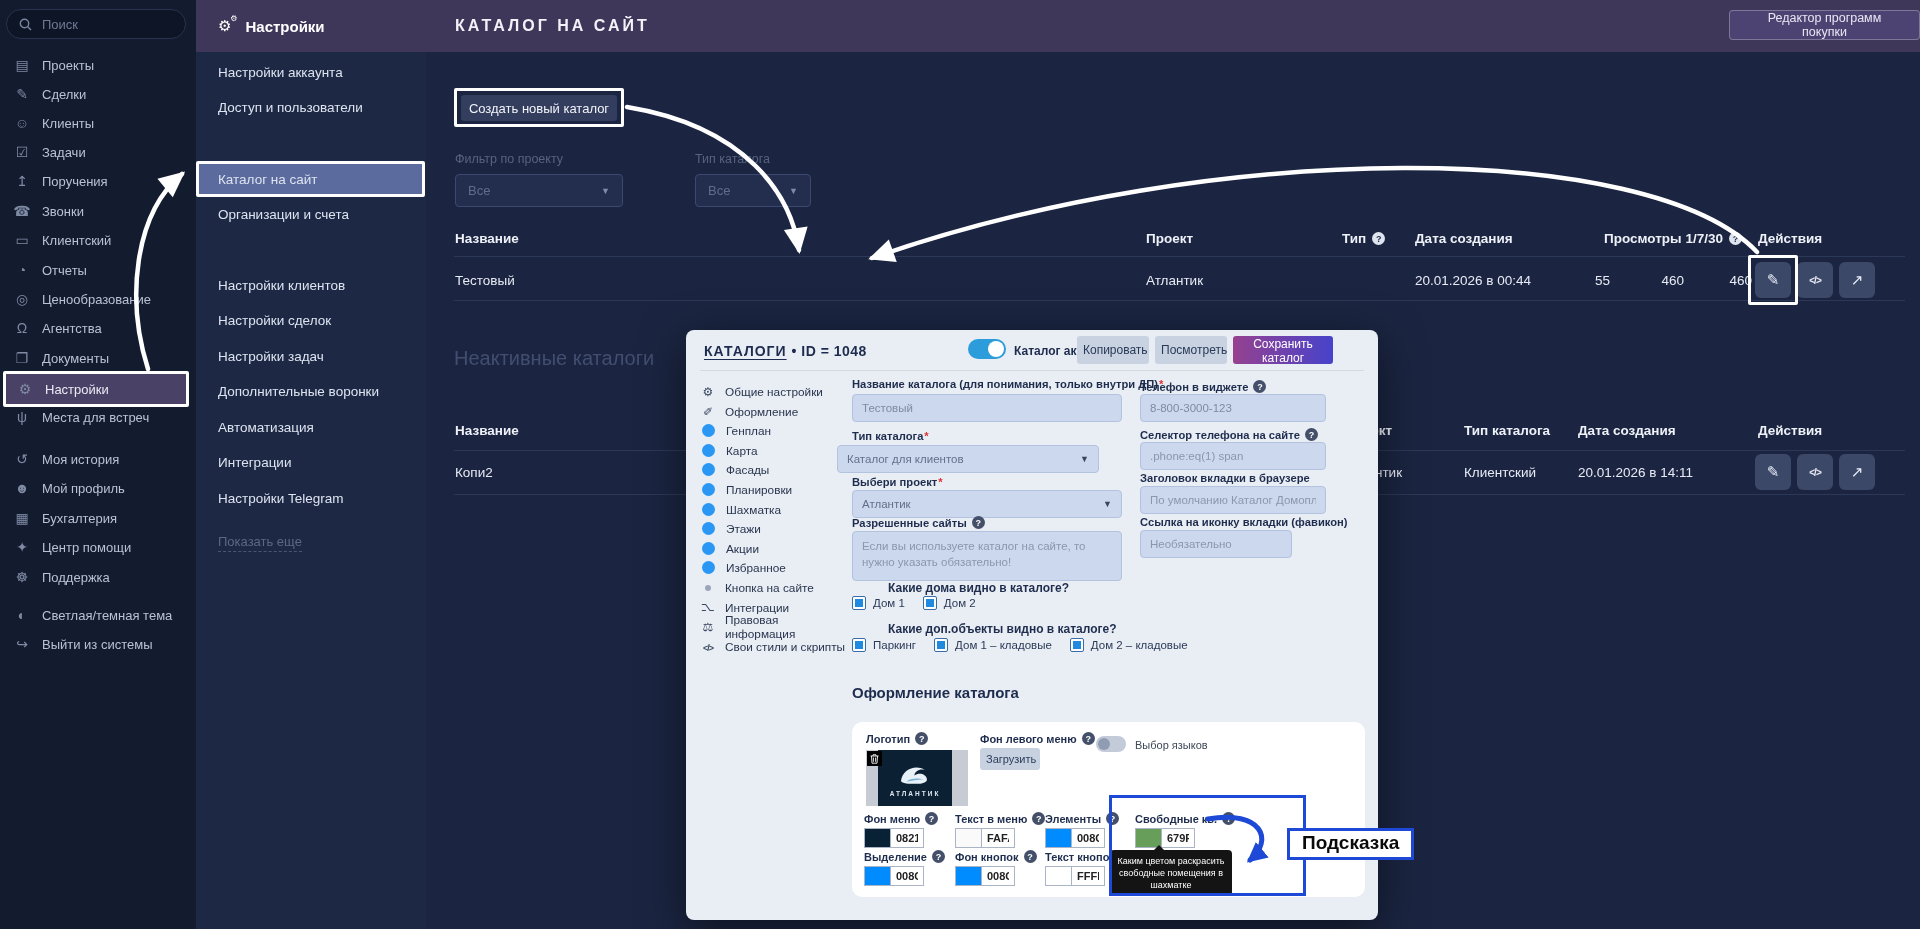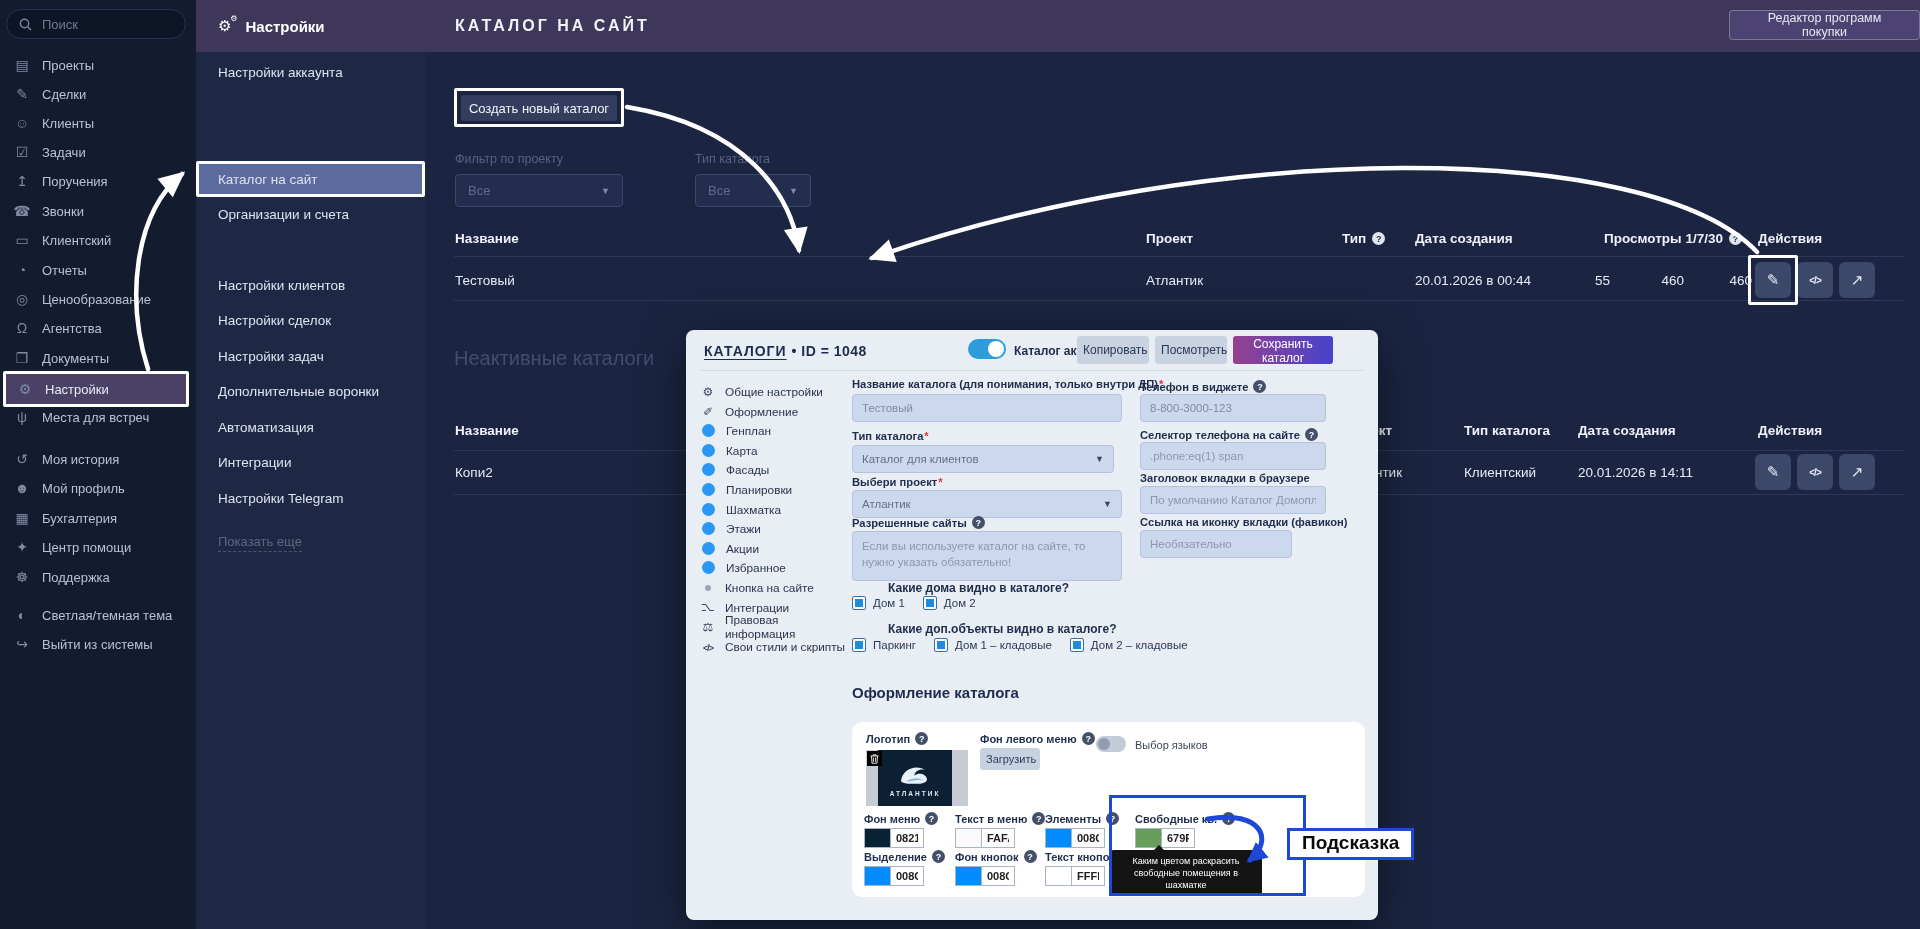--- a/index.html
+++ b/index.html
@@ -117,21 +117,21 @@
   #logoc{left:12px;top:0;width:74px;height:56px;background:#0c2033;display:flex;flex-direction:column;
          align-items:center;justify-content:center;gap:2px;}
   #logotx{color:#dfe9f2;font-size:6.5px;letter-spacing:2px;font-weight:700;}
   #trash{left:1px;top:1px;width:15px;height:15px;background:#000;display:flex;align-items:center;
          justify-content:center;cursor:pointer;}
   .cf{position:absolute;display:flex;height:20px;}
   .cf .sw{width:26px;height:20px;border:1px solid #aab4c4;border-right:none;box-sizing:border-box;}
   .cf input{width:34px;height:20px;border:1px solid #aab4c4;font-size:11px;color:#222;padding:0 5px;
             box-sizing:border-box;background:#fff;font-family:inherit;outline:none;font-weight:bold;}
   .tt{position:absolute;background:#141414;color:#fff;font-size:9px;line-height:1.35;text-align:center;
-      border-radius:4px;padding:5px 20px;width:112px;z-index:5;}
+      border-radius:4px;padding:5px 5px;width:112px;z-index:5;}
   .tt::before{content:"";position:absolute;top:-5px;left:44px;border:5px solid transparent;
       border-bottom:5px solid #141414;border-top:none;}
   
   .wbox{position:absolute;border:3px solid #fff;z-index:30;border-radius:2px;pointer-events:none;}
   .bbox{position:absolute;border:3px solid #1d49d6;z-index:30;pointer-events:none;}
   #hint{position:absolute;left:1287px;top:828px;background:#fff;border:3px solid #1d49d6;color:#0a0a0a;
         font-weight:700;font-size:19px;padding:1px 12px 3px;z-index:31;}
   #overlay{position:absolute;left:0;top:0;z-index:40;pointer-events:none;}
 </style>
 </head>
@@ -232,20 +232,23 @@
     </div>
 
   <div class="abs" id="ssb"></div>
   <div class="abs" id="ssbhead">
     <span class="gear2">⚙</span>
     <span id="ssbtitle">Настройки</span>
   </div>
   <div class="n2" style="top:55px">
       <span>Настройки аккаунта</span>
     </div>
+  <div class="n2" style="top:90px">
+      <span>Доступ и пользователи</span>
+    </div>
   <div class="n2 active" style="top:161px">
       <span>Каталог на сайт</span>
     </div>
   <div class="n2" style="top:197px">
       <span>Организации и счета</span>
     </div>
   <div class="n2" style="top:268px">
       <span>Настройки клиентов</span>
     </div>
   <div class="n2" style="top:303px">
@@ -399,21 +402,21 @@
         <span>Свои стили и скрипты</span>
       </div>
 
     <div class="flb" style="left:166px;top:48px">
         <span class="req">Название каталога (для понимания, только внутри ДП)</span>
       </div>
     <input class="fin" style="left: 166px; top: 64px; width: 270px;" value="Тестовый">
     <div class="flb" style="left:166px;top:100px">
         <span class="req">Тип каталога</span>
       </div>
-    <div class="fsel" style="left:166px;top:115px;width:262px">
+    <div class="fsel" style="left:151px;top:115px;width:262px">
       <span>Каталог для клиентов</span>
         <span class="car">▼</span>
     </div>
     <div class="flb" style="left:166px;top:146px">
         <span class="req">Выбери проект</span>
       </div>
     <div class="fsel" style="left:166px;top:160px;width:270px">
       <span>Атлантик</span>
         <span class="car">▼</span>
     </div>

